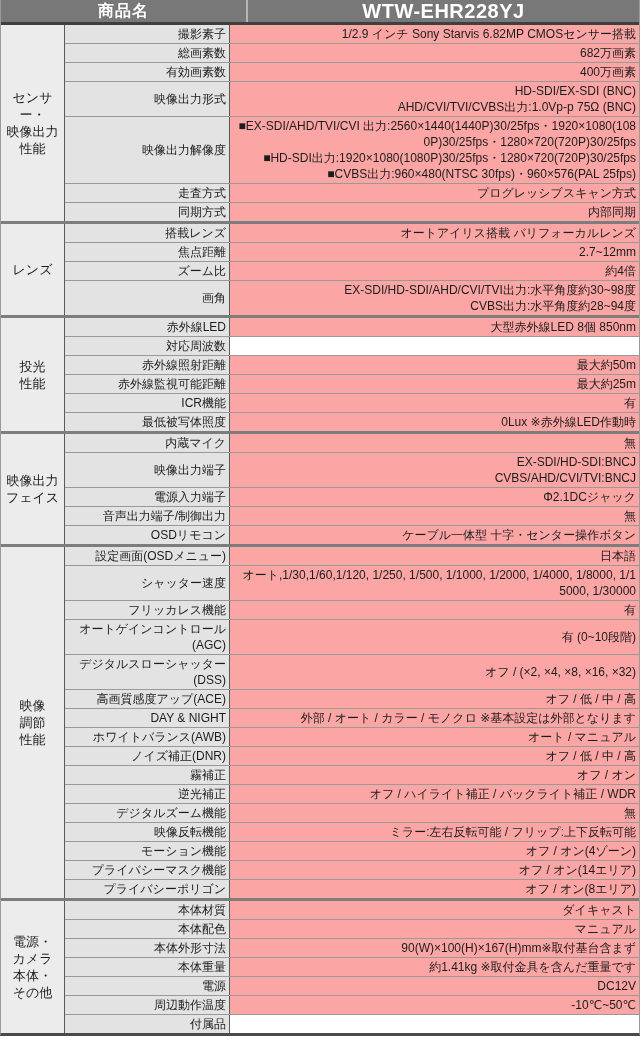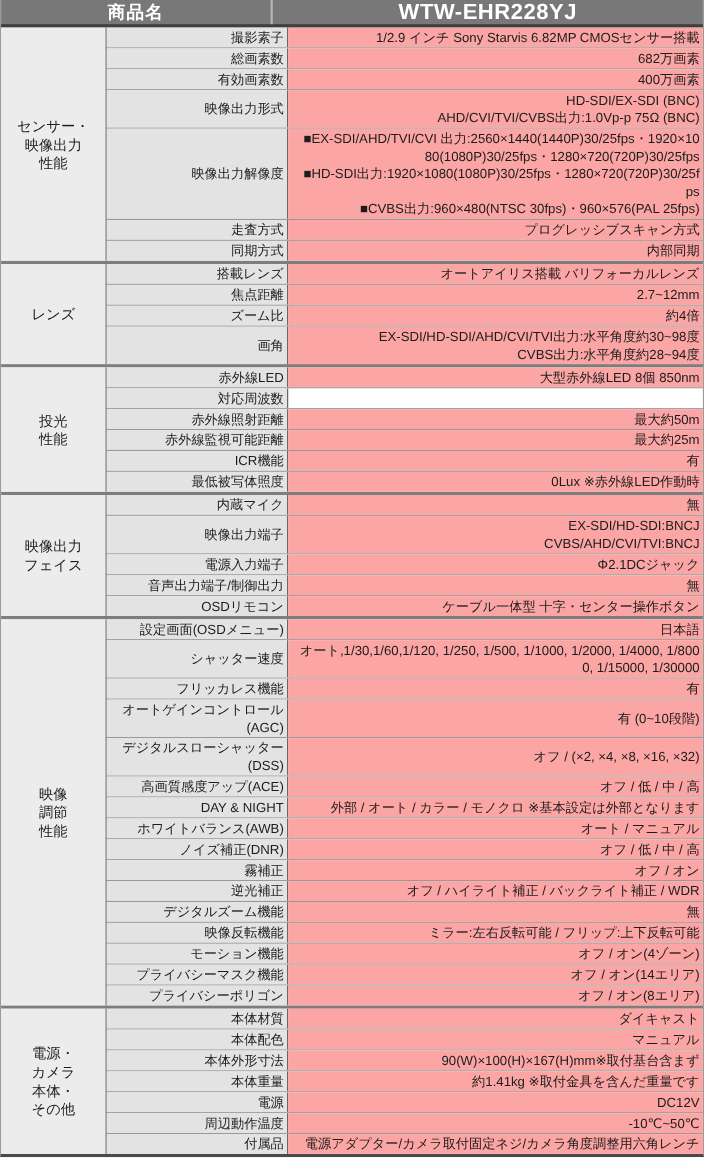--- a/index.html
+++ b/index.html
@@ -10,21 +10,21 @@
   
   .hdr{display:flex;background:#787878;color:#ffffff;font-weight:bold;height:22px;
        border-bottom:3px solid #3f3f3f;}
   .hdr-left{width:247px;box-sizing:border-box;border-right:2px solid #b5b5b5;
        display:flex;align-items:center;justify-content:center;font-size:16px;letter-spacing:1px;}
   .hdr-right{flex:1;display:flex;align-items:center;justify-content:center;
        font-size:20px;letter-spacing:0.5px;}
   
   .section{display:flex;}
   .section + .section{border-top:3px solid #7d7d7d;}
-  .group-cell{width:96px;box-sizing:border-box;background:#ececec;border-right:1px solid #5a5a5a;
+  .group-cell{width:64px;box-sizing:border-box;background:#ececec;border-right:1px solid #5a5a5a;
        display:flex;flex-direction:column;align-items:center;justify-content:center;
        font-size:13px;line-height:17px;text-align:center;}
   .rows{flex:1;display:flex;flex-direction:column;text-align:right;}
   .row{display:flex;min-height:18px;}
   .row + .row{border-top:1px solid #999999;}
   .name-cell{width:165px;box-sizing:border-box;background:#e3e3e3;border-right:1px solid #5a5a5a;
        padding:1px 3px 1px 7px;font-size:12px;line-height:16px;
        display:flex;flex-direction:column;justify-content:center;}
   .value-cell{flex:1;background:#fca5a5;padding:1px 3px 1px 8px;font-size:12px;line-height:16px;
        display:flex;flex-direction:column;justify-content:center;word-break:break-all;}
@@ -348,20 +348,17 @@
             </div>
           </div>
           <div class="row">
             <div class="name-cell">周辺動作温度</div>
             <div class="value-cell">
               <div class="">-10℃~50℃</div>
             </div>
           </div>
           <div class="row">
             <div class="name-cell">付属品</div>
-            <div class="value-cell">
-              <div class="">電源アダプター/カメラ取付固定ネジ/カメラ角度調整用六角レンチ</div>
-            </div>
           </div>
         </div>
       </div>
     </div>
 </div>
 
 </body></html>

